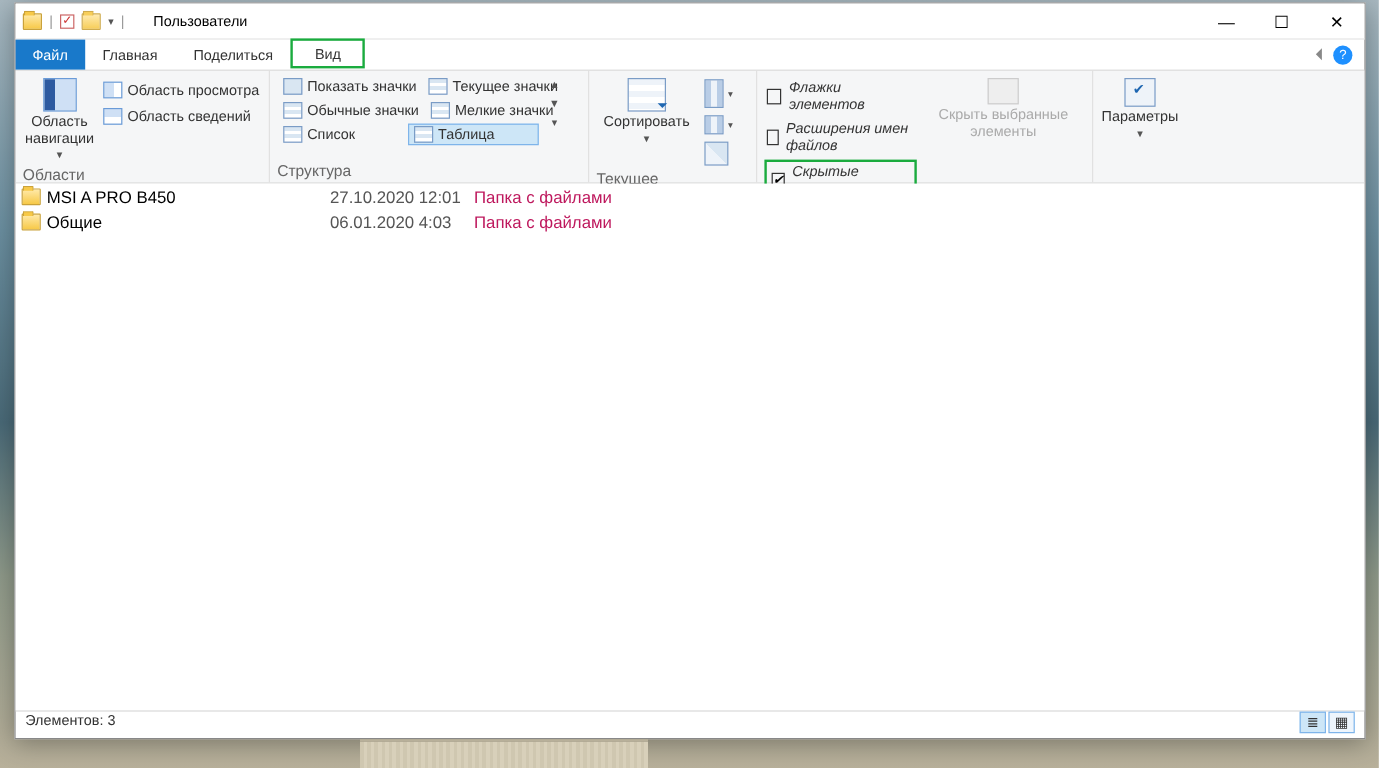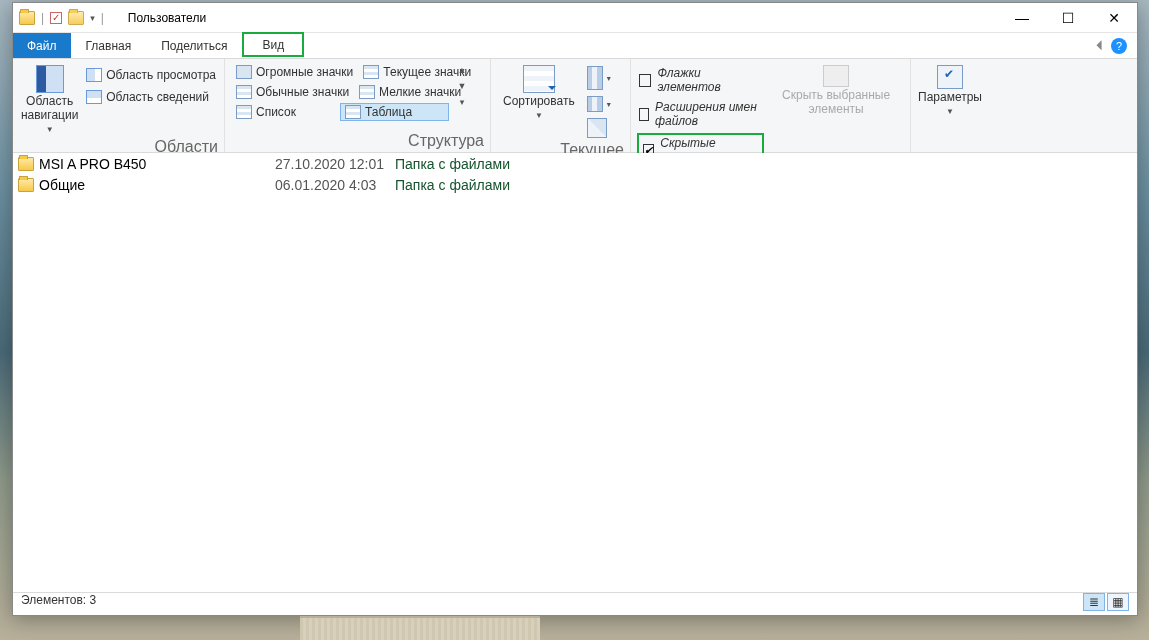--- a/index.html
+++ b/index.html
@@ -20,21 +20,21 @@
   .tabrow { height: 26px; display:flex; align-items:stretch; border-bottom:1px solid #dadada; font-size:12px; position:relative; }
   .file-tab { background:#1979ca; color:#fff; padding:0 14px; display:flex; align-items:center; }
   .tab { padding:0 14px; display:flex; align-items:center; color:#333; border:1px solid transparent; }
   .tab.active-highlight { border:2px solid #1aab3e; padding:0 18px; position:relative; top:-1px; background:#fff; z-index:2;}
   .help-area { margin-left:auto; display:flex; align-items:center; gap:8px; padding-right:10px; color:#555;}
   .help-q { width:16px; height:16px; border-radius:50%; background:#1e90ff; color:#fff; font-size:11px; display:flex; align-items:center; justify-content:center;}
   
   .ribbon { height:94px; background:#f5f6f7; border-bottom:1px solid #dadada; display:flex; font-size:12px; color:#333; }
   .ribbon-group { border-right:1px solid #e1e1e1; display:flex; flex-direction:column; padding:4px 6px 2px; }
   .ribbon-group .body { flex:1; display:flex; align-items:flex-start; gap:4px; }
-  .ribbon-group .glabel { text-align:right; color:#666; font-size:16px; padding-top:2px;}
+  .ribbon-group .glabel { text-align:left; color:#666; font-size:13px; padding-top:2px;}
   .big-btn { display:flex; flex-direction:column; align-items:center; justify-content:flex-start; padding:2px 6px; gap:2px; min-width:56px; text-align:center; line-height:1.15;}
   .big-btn.disabled { color:#aaa; }
   .ico-navpane { width:28px; height:28px; border:1px solid #6a9bd8; background:linear-gradient(to right,#2d5aa0 0 35%, #cfe0f5 35% 100%); }
   .small-row { display:flex; align-items:center; gap:4px; padding:1px 2px; white-space:nowrap;}
   .small-row .ico { width:16px; height:14px; flex:none;}
   .prev-ico { border:1px solid #6a9bd8; background:linear-gradient(to right,#cfe0f5 0 55%, #fff 55% 100%);}
   .det-ico { border:1px solid #6a9bd8; background:linear-gradient(to bottom,#cfe0f5 0 55%, #fff 55% 100%);}
   .layout-grid { width:218px; display:flex; flex-direction:column; gap:2px;}
   .l-row { display:flex; gap:0;}
   .l-item { display:flex; align-items:center; gap:4px; padding:1px 4px; border:1px solid transparent; flex:1; white-space:nowrap;}
@@ -53,21 +53,21 @@
   .hide-ico { width:26px; height:22px; border:1px solid #ccc; background:#eee;}
   .opts-ico { width:26px; height:24px; border:1px solid #7a9cc6; background:#eef3f9; position:relative;}
   .opts-ico:after { content:"✔"; position:absolute; top:2px; left:6px; color:#1e66b1; font-size:12px;}
   .drop-ar { font-size:8px; color:#555;}
   
   .content { flex:1; background:#fff; overflow:auto; font-size:14px; color:#000;}
   .row { display:flex; align-items:center; height:21px;}
   .row .ficon { width:26px; display:flex; justify-content:center;}
   .row .fname { width:236px; }
   .row .fdate { width:120px; color:#555;}
-  .row .ftype { width:150px; color:#14532d;}
+  .row .ftype { width:150px; color:#be185d;}
   
   .statusbar { height:23px; border-top:1px solid #dadada; display:flex; align-items:flex-start; font-size:12px; padding:0 8px; color:#333;}
   .view-switch { margin-left:auto; display:flex; gap:2px;}
   .vs-btn { width:22px; height:18px; border:1px solid #7eb4ea; background:#eef5fc; display:flex; align-items:center; justify-content:center;}
   .vs-btn.active{ background:#cde6f7;}
   .pin { color:#888; font-size:14px;}
   
   .desk { position:absolute; bottom:0; left:300px; width:240px; height:24px; background:repeating-linear-gradient(90deg,#cfc7b0 0 3px,#d8d0ba 3px 6px); border-top:2px solid #b8b09a;}
 </style>
 </head>
@@ -125,21 +125,21 @@
       </div>
       <div class="glabel">Области</div>
     </div>
 
     <div class="ribbon-group" style="width:266px">
       <div class="body layout-wrap">
         <div class="layout-grid">
           <div class="l-row">
             <div class="l-item">
                 <span class="icn icn-huge"></span>
-                <span>Огромные значки</span>
+                <span>Показать значки</span>
               </div>
             <div class="l-item">
                 <span class="icn"></span>
                 <span>Текущее значки</span>
               </div>
           </div>
           <div class="l-row">
             <div class="l-item">
                 <span class="icn"></span>
                 <span>Обычные значки</span>

